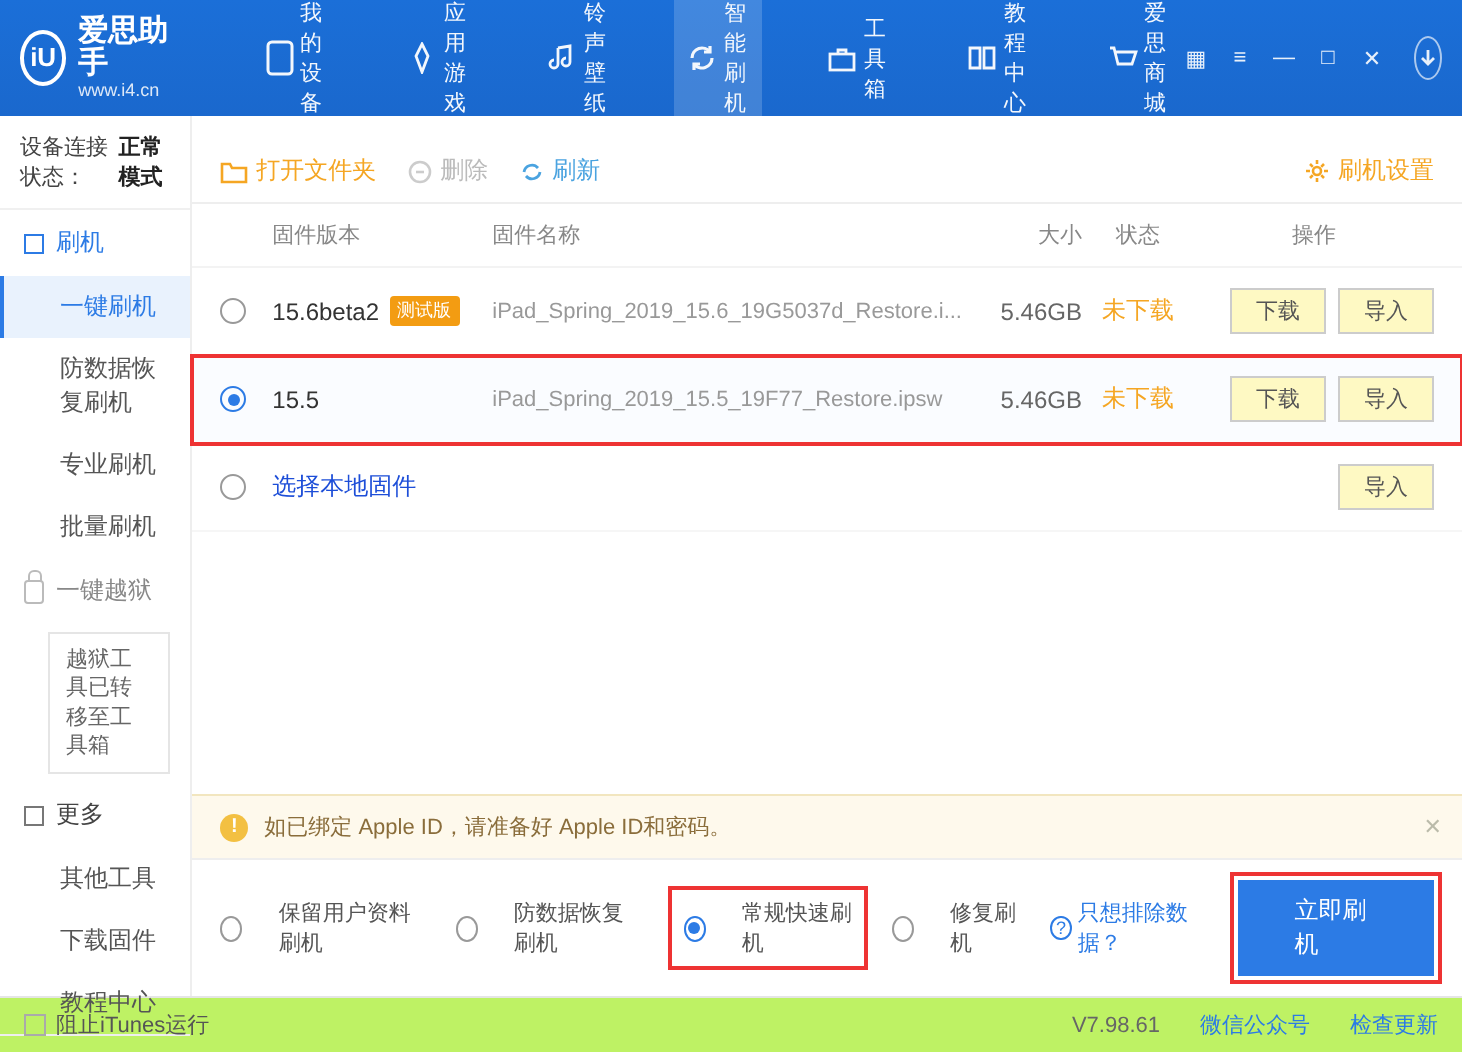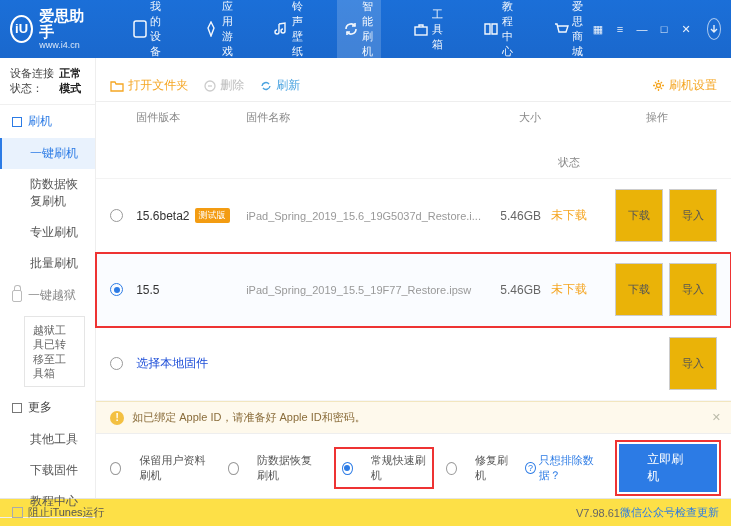--- a/index.html
+++ b/index.html
@@ -38,46 +38,46 @@
     .tool { display: flex; align-items: center; gap: 4px; color: #666; cursor: pointer; }
     .tool.on { color: #f5a623; }
     .tool.grey { color: #bbb; text-align: center; }
     .tool.blue { color: #4aa3e0; }
     .spacer { flex: 1; }
     .gear { color: #f5a623; }
     .thead { display: flex; padding: 8px 14px 8px 40px; color: #888; font-size: 11px; border-bottom: 1px solid #f3f3f3; }
     .c-ver { width: 110px; }
     .c-name { flex: 1; }
     .c-size { width: 60px; text-align: right; }
-    .c-stat { width: 56px; text-align: center; margin-top: 45px; }
+    .c-stat { width: 56px; text-align: center; }
     .c-op { width: 120px; text-align: center; }
     .row { display: flex; align-items: center; padding: 10px 14px 10px 14px; border-bottom: 1px solid #f6f6f6; font-size: 12px; }
     .row.hl { outline: 2px solid #e33; outline-offset: -1px; background: #fafcff; }
     .radio { width: 13px; height: 13px; border: 1.5px solid #999; border-radius: 50%; margin-right: 13px; display: flex; align-items: center; justify-content: center; cursor: pointer; }
     .radio.on { border-color: #2c7be5; }
     .radio.on::after { content: ""; width: 6px; height: 6px; background: #2c7be5; border-radius: 50%; }
     .ver { width: 110px; display: flex; align-items: center; gap: 5px; color: #333; }
     .badge { background: #f39c12; color: #fff; font-size: 9px; padding: 1px 4px; border-radius: 2px; }
     .fname { flex: 1; color: #999; font-size: 11px; white-space: nowrap; overflow: hidden; text-overflow: ellipsis; }
     .size { width: 60px; text-align: right; color: #666; }
     .stat { width: 56px; text-align: center; color: #f5a623; }
     .ops { width: 120px; display: flex; gap: 6px; justify-content: flex-end; }
-    .btn { border: 1px solid #ccc; background: #eab308; padding: 18px 12px; font-size: 11px; cursor: pointer; color: #555; }
+    .btn { border: 1px solid #ccc; background: #fef9c3; padding: 3px 12px; font-size: 11px; cursor: pointer; color: #555; }
     .local { color: #1d4ed8; }
     .main-fill { flex: 1; }
     .notice { margin: 0 0 0 0; padding: 8px 14px; background: #fef9ec; border-top: 1px solid #f2e6bf; display: flex; align-items: center; gap: 8px; color: #8a6d3b; font-size: 11px; position: relative; }
     .notice-ico { width: 14px; height: 14px; border-radius: 50%; background: #f3c042; color: #fff; display: flex; align-items: center; justify-content: center; font-size: 10px; font-weight: bold; }
     .notice-x { position: absolute; right: 10px; color: #bba; cursor: pointer; }
     .modes { padding: 10px 14px; display: flex; align-items: center; gap: 14px; font-size: 11px; border-top: 1px solid #eee; }
     .mode { display: flex; align-items: center; gap: 5px; color: #555; cursor: pointer; }
     .mode.hl { outline: 2px solid #e33; padding: 4px 6px; }
     .link { color: #2c7be5; cursor: pointer; display: flex; gap: 3px; align-items: center; }
     .qico { width: 12px; height: 12px; border: 1px solid #2c7be5; border-radius: 50%; color: #2c7be5; font-size: 9px; display: flex; align-items: center; justify-content: center; }
     .primary { margin-left: auto; background: #2c7be5; color: #fff; padding: 7px 28px; cursor: pointer; outline: 2px solid #e33; outline-offset: 2px; font-size: 12px; }
-    .status { height: 28px; border-top: 1px solid #e5e5e5; background: #fde047; display: flex; align-items: center; padding: 0 12px; font-size: 11px; color: #666; }
+    .status { height: 28px; border-top: 1px solid #e5e5e5; background: #bef264; display: flex; align-items: center; padding: 0 12px; font-size: 11px; color: #666; gap: 20px; }
     .status .spacer { flex: 1; }
     svg { display: block; }
   </style>
 </head>
 <body>
 
 <div class="titlebar">
   <div class="logo">
     <div class="logo-badge">iU</div>
     <div class="logo-text">

